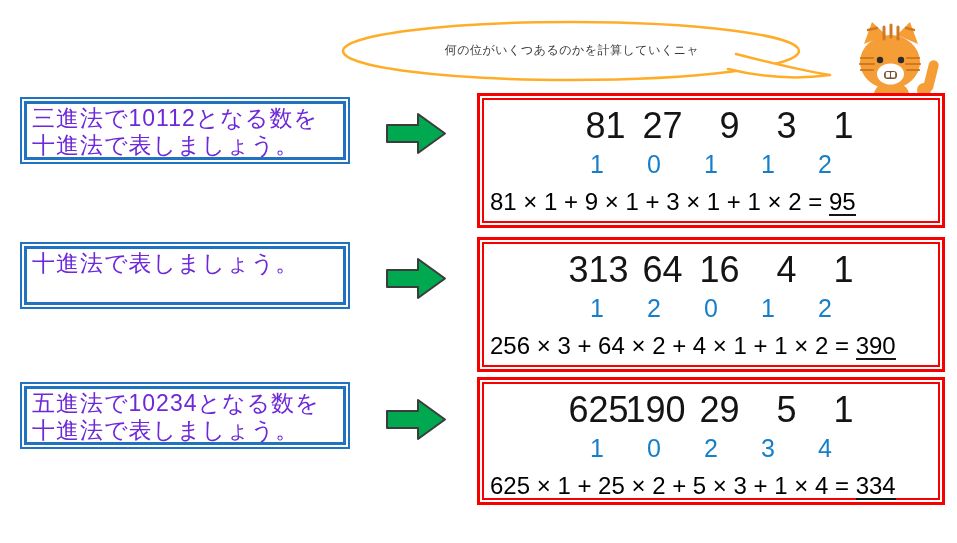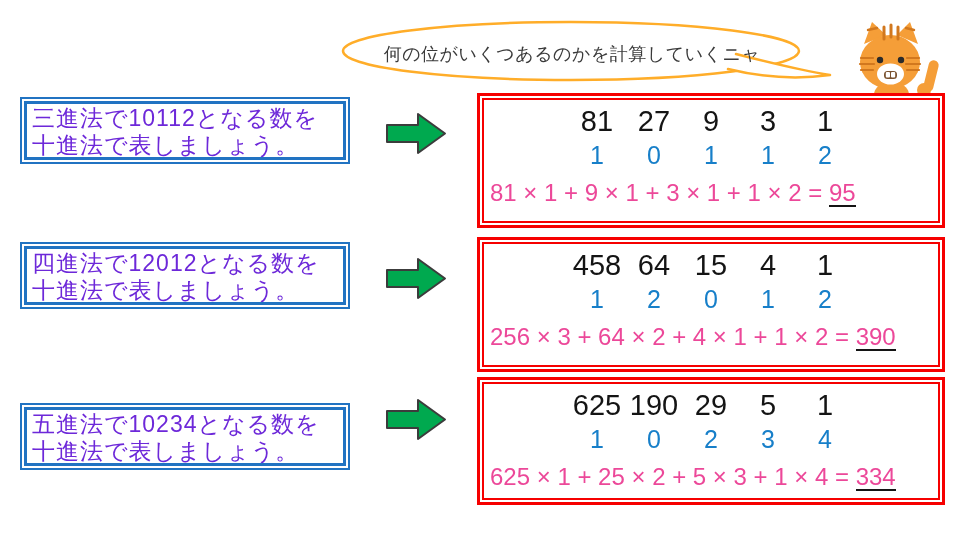--- a/index.html
+++ b/index.html
@@ -5,21 +5,21 @@
   html,body{margin:0;padding:0;background:#888;}
   .slide{
     position:relative;width:957px;height:543px;background:#ffffff;
     overflow:hidden;font-family:"Liberation Sans",sans-serif;
   }
   
   .bubble{position:absolute;left:338px;top:18px;width:520px;height:80px;z-index:3;}
   .bubble svg{position:absolute;left:0;top:0;}
   .bubble-text{
     position:absolute;left:28px;top:24px;width:412px;text-align:center;
-    font-size:18px;color:#3a3a3a;letter-spacing:0.5px;white-space:nowrap;
+    font-size:12px;color:#3a3a3a;letter-spacing:0.5px;white-space:nowrap;
   }
   
   .cat{position:absolute;left:830px;top:18px;z-index:1;}
   
   .qbox{
     position:absolute;left:20px;width:330px;height:67px;box-sizing:border-box;
     border:2px solid #2173C2;padding:2px;background:#fff;
   }
   .qbox-inner{
     box-sizing:border-box;width:100%;height:100%;border:3px solid #2173C2;
@@ -31,24 +31,24 @@
   
   .abox{
     position:absolute;left:477px;width:468px;height:135px;box-sizing:border-box;
     border:3px solid #F60000;padding:2px;background:#fff;z-index:2;
   }
   .abox-inner{
     box-sizing:border-box;width:100%;height:100%;border:2px solid #F60000;
     display:flex;flex-direction:column;
   }
   .pv-row{display:flex;justify-content:center;margin-top:5px;}
-  .pv{width:57px;text-align:center;font-size:29px;color:#141414;}
+  .pv{width:57px;text-align:right;font-size:36px;color:#141414;}
   .dg-row{display:flex;justify-content:center;margin-top:3px;}
   .dg{width:57px;text-align:center;font-size:25px;color:#177FC9;}
-  .formula{margin:9px 4px 0 6px;font-size:24px;color:#ec4899;white-space:nowrap;}
+  .formula{margin:9px 4px 0 6px;font-size:24px;color:#000000;white-space:nowrap;}
   .result{display:inline-block;border-bottom:2px solid #141414;line-height:1.05;}
 </style>
 </head>
 <body>
 
 <div class="slide">
 
   <div class="bubble">
     <svg width="520" height="80" viewBox="0 0 520 80" aria-hidden="true">
       <ellipse cx="233" cy="33" rx="228" ry="29" fill="#ffffff" stroke="#FFAD29" stroke-width="2.5"></ellipse>
@@ -112,50 +112,49 @@
         <span class="dg">2</span>
       </div>
       <div class="formula">
         <span>81 × 1 + 9 × 1 + 3 × 1 + 1 × 2 = </span><span class="result">95</span>
       </div>
     </div>
   </div>
 
   <div class="qbox" style="top:242px">
     <div class="qbox-inner">
-      <div>四進法で12012となる数を</div>
       <div>十進法で表しましょう。</div>
     </div>
   </div>
   <svg class="arrow" style="top:256px" viewBox="0 0 62 45" aria-hidden="true">
     <path d="M2 14 H33 V3 L60 22.5 L33 42 V31 H2 Z" fill="#00A94F" stroke="#3c3c3c" stroke-width="2" stroke-linejoin="round"></path>
   </svg>
   <div class="abox" style="top:237px">
     <div class="abox-inner">
       <div class="pv-row">
-        <span class="pv">458</span>
+        <span class="pv">313</span>
         <span class="pv">64</span>
-        <span class="pv">15</span>
+        <span class="pv">16</span>
         <span class="pv">4</span>
         <span class="pv">1</span>
       </div>
       <div class="dg-row">
         <span class="dg">1</span>
         <span class="dg">2</span>
         <span class="dg">0</span>
         <span class="dg">1</span>
         <span class="dg">2</span>
       </div>
       <div class="formula">
         <span>256 × 3 + 64 × 2 + 4 × 1 + 1 × 2 = </span><span class="result">390</span>
       </div>
     </div>
   </div>
 
-  <div class="qbox" style="top:403px">
+  <div class="qbox" style="top:382px">
     <div class="qbox-inner">
       <div>五進法で10234となる数を</div>
       <div>十進法で表しましょう。</div>
     </div>
   </div>
   <svg class="arrow" style="top:397px" viewBox="0 0 62 45" aria-hidden="true">
     <path d="M2 14 H33 V3 L60 22.5 L33 42 V31 H2 Z" fill="#00A94F" stroke="#3c3c3c" stroke-width="2" stroke-linejoin="round"></path>
   </svg>
   <div class="abox" style="top:377px;height:128px">
     <div class="abox-inner">

